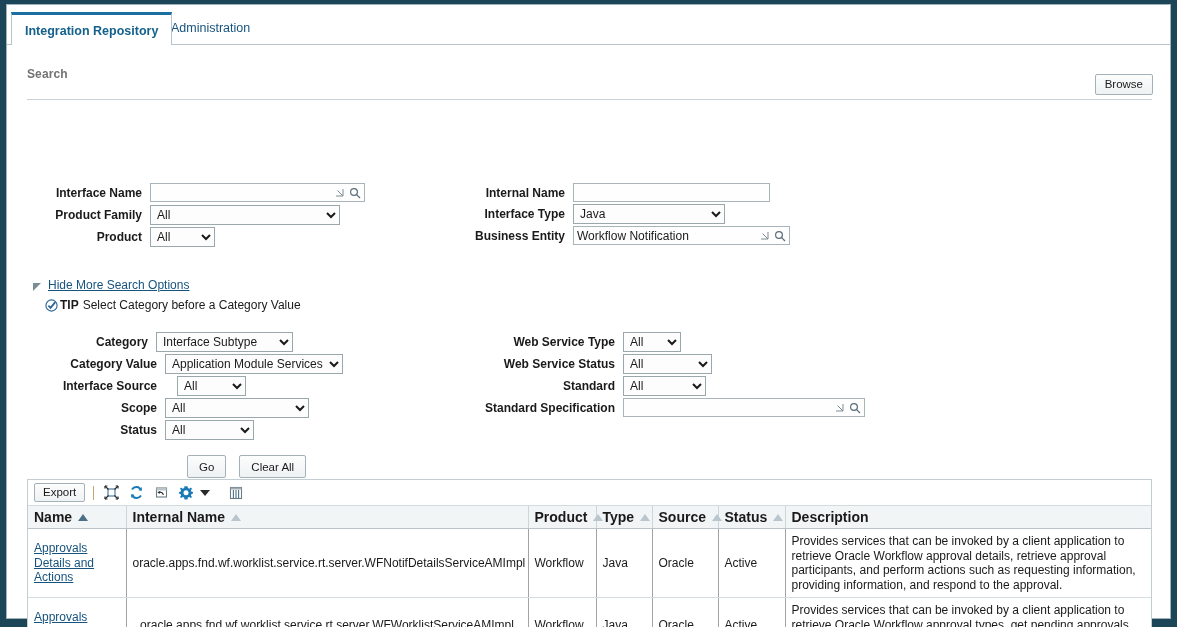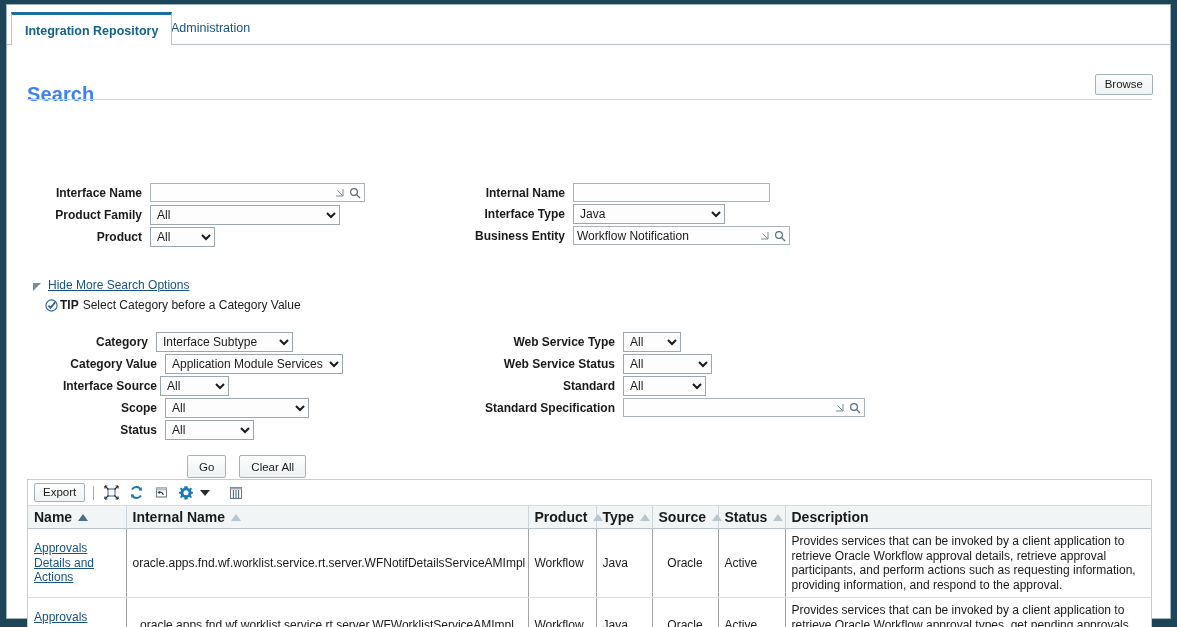--- a/index.html
+++ b/index.html
@@ -55,24 +55,24 @@
     font-weight: normal;
     background: #ffffff;
   }
   
   .content {
     position: relative;
     padding: 0;
   }
   .page-title {
     position: absolute;
-    left: 20px; top: 38px;
-    font-size: 20px;
+    left: 20px; top: 22px;
+    font-size: 12px;
     font-weight: bold;
-    color: #3b82f6;
+    color: #737373;
     letter-spacing: 0.1px;
   }
   .browse-btn {
     position: absolute;
     right: 17px; top: 29px;
     font-family: "Liberation Sans", sans-serif;
     font-size: 11.5px;
     color: #1a1a1a;
     padding: 3px 9px 4px 9px;
     background: linear-gradient(to bottom, #fcfdfd 0%, #eef2f3 100%);
@@ -279,21 +279,21 @@
   table.grid tr:last-child td { border-bottom: 0; }
   .cell-link {
     color: #16537e;
     text-decoration: underline;
     cursor: pointer;
   }
   .c-name { width: 98px; }
   .c-internal { width: 402px; text-align: center; }
   .c-product { width: 68px; }
   .c-type { width: 56px; }
-  .c-source { width: 66px; text-align: center; }
+  .c-source { width: 66px; }
   .c-status { width: 67px; }
   .desc-cell { vertical-align: top; padding-top: 5px; margin-top: 8px; }
 </style>
 </head>
 <body>
 
 <div class="page-frame">
 
   <div class="tab-bar">
     <div class="tab active">
@@ -397,21 +397,21 @@
     </div>
 
     <div class="form-row" style="left:40px; top:309px;">
       <div class="flabel" style="width:110px; margin-right:8px;">Category Value</div>
       <select class="fsel" style="width:178px;">
         <option>Application Module Services</option>
       </select>
     </div>
 
     <div class="form-row" style="left:40px; top:331px;">
-      <div class="flabel" style="width:110px; margin-right:3px;">Interface Source</div>
+      <div class="flabel" style="width:110px; margin-right:20px;">Interface Source</div>
       <select class="fsel" style="width:69px;">
         <option>All</option>
       </select>
     </div>
 
     <div class="form-row" style="left:40px; top:353px;">
       <div class="flabel" style="width:110px; margin-right:8px;">Scope</div>
       <select class="fsel" style="width:144px;">
         <option>All</option>
       </select>

